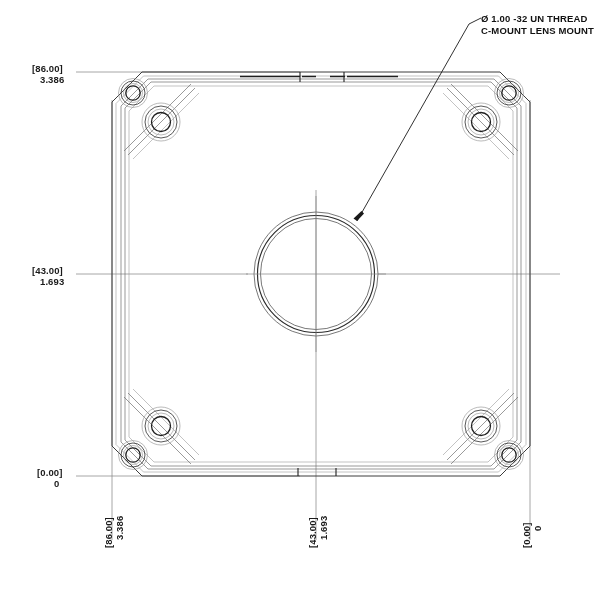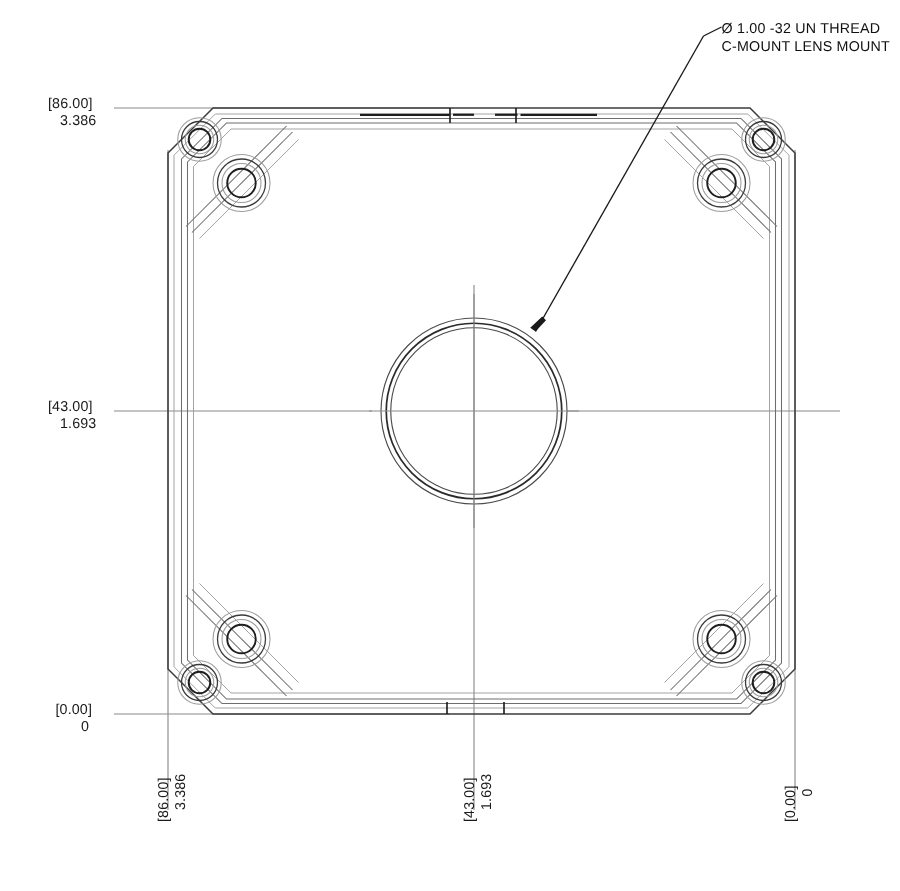--- a/index.html
+++ b/index.html
@@ -15,20 +15,21 @@
     overflow: hidden;
     font-family: "Liberation Sans", sans-serif;
     color: #1a1a1a;
   }
   #drawing-root {
     position: absolute;
     left: 0;
     top: 0;
     width: 600px;
     height: 594px;
+    font-weight: bold;
   }
   svg.drawing-canvas {
     display: block;
     width: 600px;
     height: 594px;
   }
   .dim-text {
     font-family: "Liberation Sans", sans-serif;
     font-size: 9.5px;
     fill: #1a1a1a;

